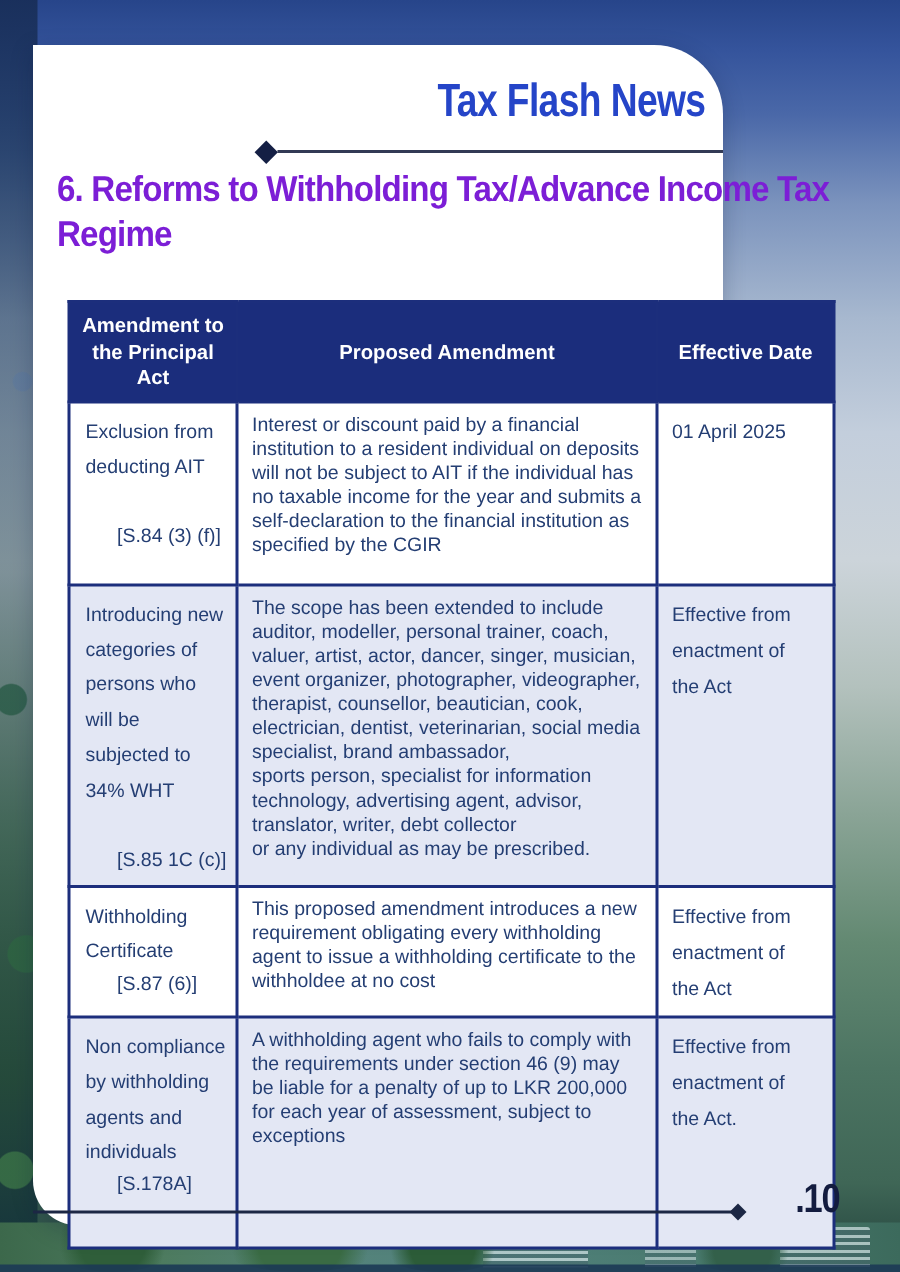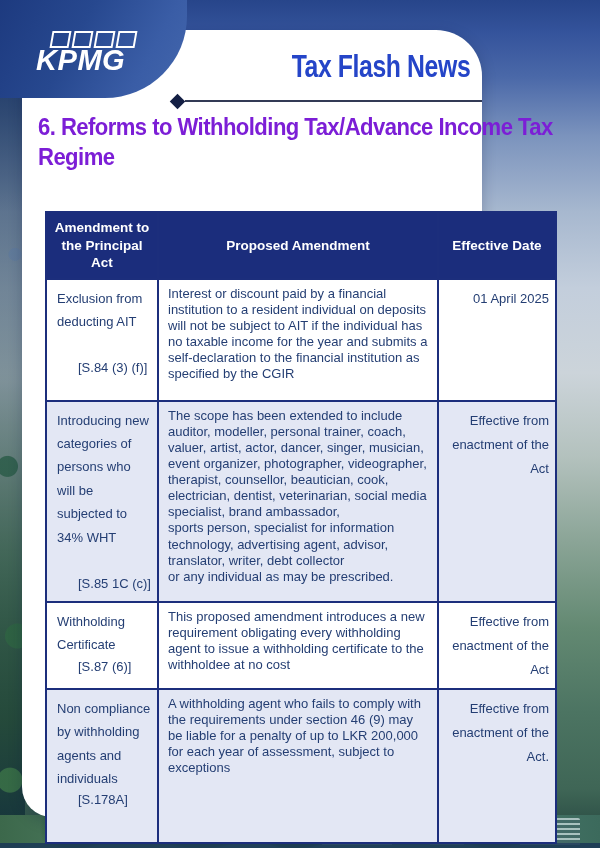--- a/index.html
+++ b/index.html
@@ -76,42 +76,42 @@
   
   .heading{
     position:absolute;left:16px;top:82px;margin:0;width:600px;
     color:#7c1ed6;font-size:24px;font-weight:bold;line-height:1.25;
     letter-spacing:-.6px;white-space:pre-line;
     transform:scaleX(.92);transform-origin:left top;
   }
 
   
   table.amend{
-    position:absolute;left:23px;top:181px;width:510px;
+    position:absolute;left:23px;top:170px;width:510px;
     border-collapse:collapse;table-layout:fixed;
     color:#243e73;
     border-radius:21px;
   }
   table.amend col.c1{width:112px;}
   table.amend col.c2{width:280px;}
   table.amend col.c3{width:118px;}
   table.amend th{
     background:#1b2d7c;color:#ffffff;font-size:13.5px;font-weight:bold;
     text-align:center;vertical-align:middle;padding:6px 4px;height:50px;line-height:1.3;
   }
   table.amend th,table.amend td{border:2px solid #1c2e7c;}
   table.amend td{vertical-align:top;font-size:13px;}
   tbody tr:nth-child(even){background:#e3e7f4;}
   tbody tr:nth-child(odd){background:#ffffff;}
   tr.r1 td{height:107px;} tr.r2 td{height:174px;} tr.r3 td{height:71px;} tr.r4 td{height:139px;}
   td.c1{padding:7px 6px 6px 10px;line-height:1.8;}
   td.c1 .sect{line-height:1.6;margin-left:21px;}
   td.c1 .sect.gapped{margin-top:25px;}
   td.c2{padding:6px 8px 6px 9px;line-height:1.24;white-space:pre-line;}
-  td.c3{padding:7px 6px 6px 9px;line-height:1.85;text-align:right;}
+  td.c3{padding:7px 20px 6px 9px;line-height:1.85;}
 
   
   .footer{position:absolute;left:0;top:748px;width:556px;height:45px;}
   .footer .ln{position:absolute;left:0;top:29px;width:468px;height:2px;background:#1c2744;}
   .footer .dia{position:absolute;left:466px;top:26px;width:8px;height:8px;background:#1c2744;transform:rotate(45deg);}
   .page-num{
     position:absolute;right:18px;top:8px;color:#131c3f;font-weight:bold;font-size:27px;
     line-height:1;transform:scaleX(.85);transform-origin:right;letter-spacing:-1px;
   }
 </style>
@@ -188,27 +188,21 @@
           <td class="c1">
             <div>Non compliance by withholding agents and individuals</div>
             <div class="sect">[S.178A]</div>
           </td>
           <td class="c2">A withholding agent who fails to comply with the requirements under section 46 (9) may be liable for a penalty of up to LKR 200,000 for each year of assessment, subject to exceptions</td>
           <td class="c3">Effective from enactment of the Act.</td>
         </tr>
       </tbody>
     </table>
 
-  </div>
-
-  <div class="banner">
-    <div class="kpmg">
-      <div class="kpmg-boxes">
-        <span></span>
-          <span></span>
-          <span></span>
-          <span></span>
-      </div>
-      <div class="kpmg-word">KPMG</div>
+    <div class="footer">
+      <span class="ln"></span>
+      <span class="dia"></span>
+      <span class="page-num">.10</span>
     </div>
   </div>
 
+
 </div>
 
 </body></html>

